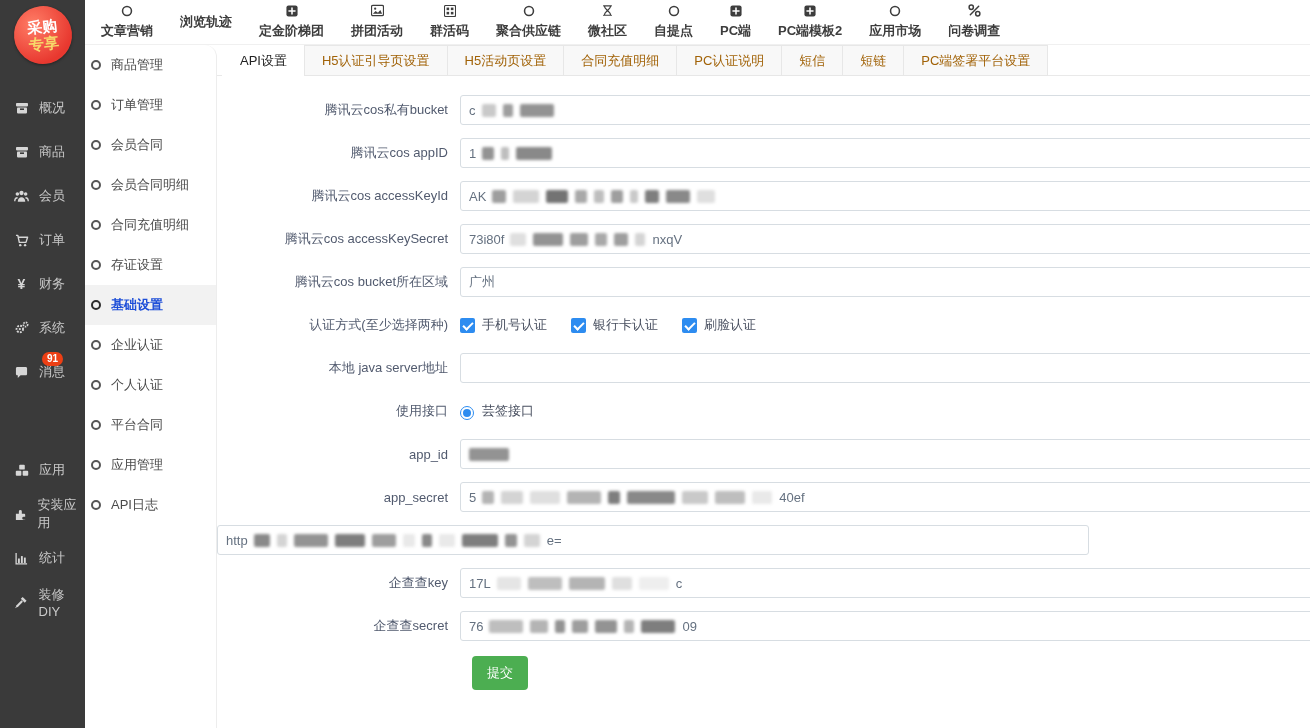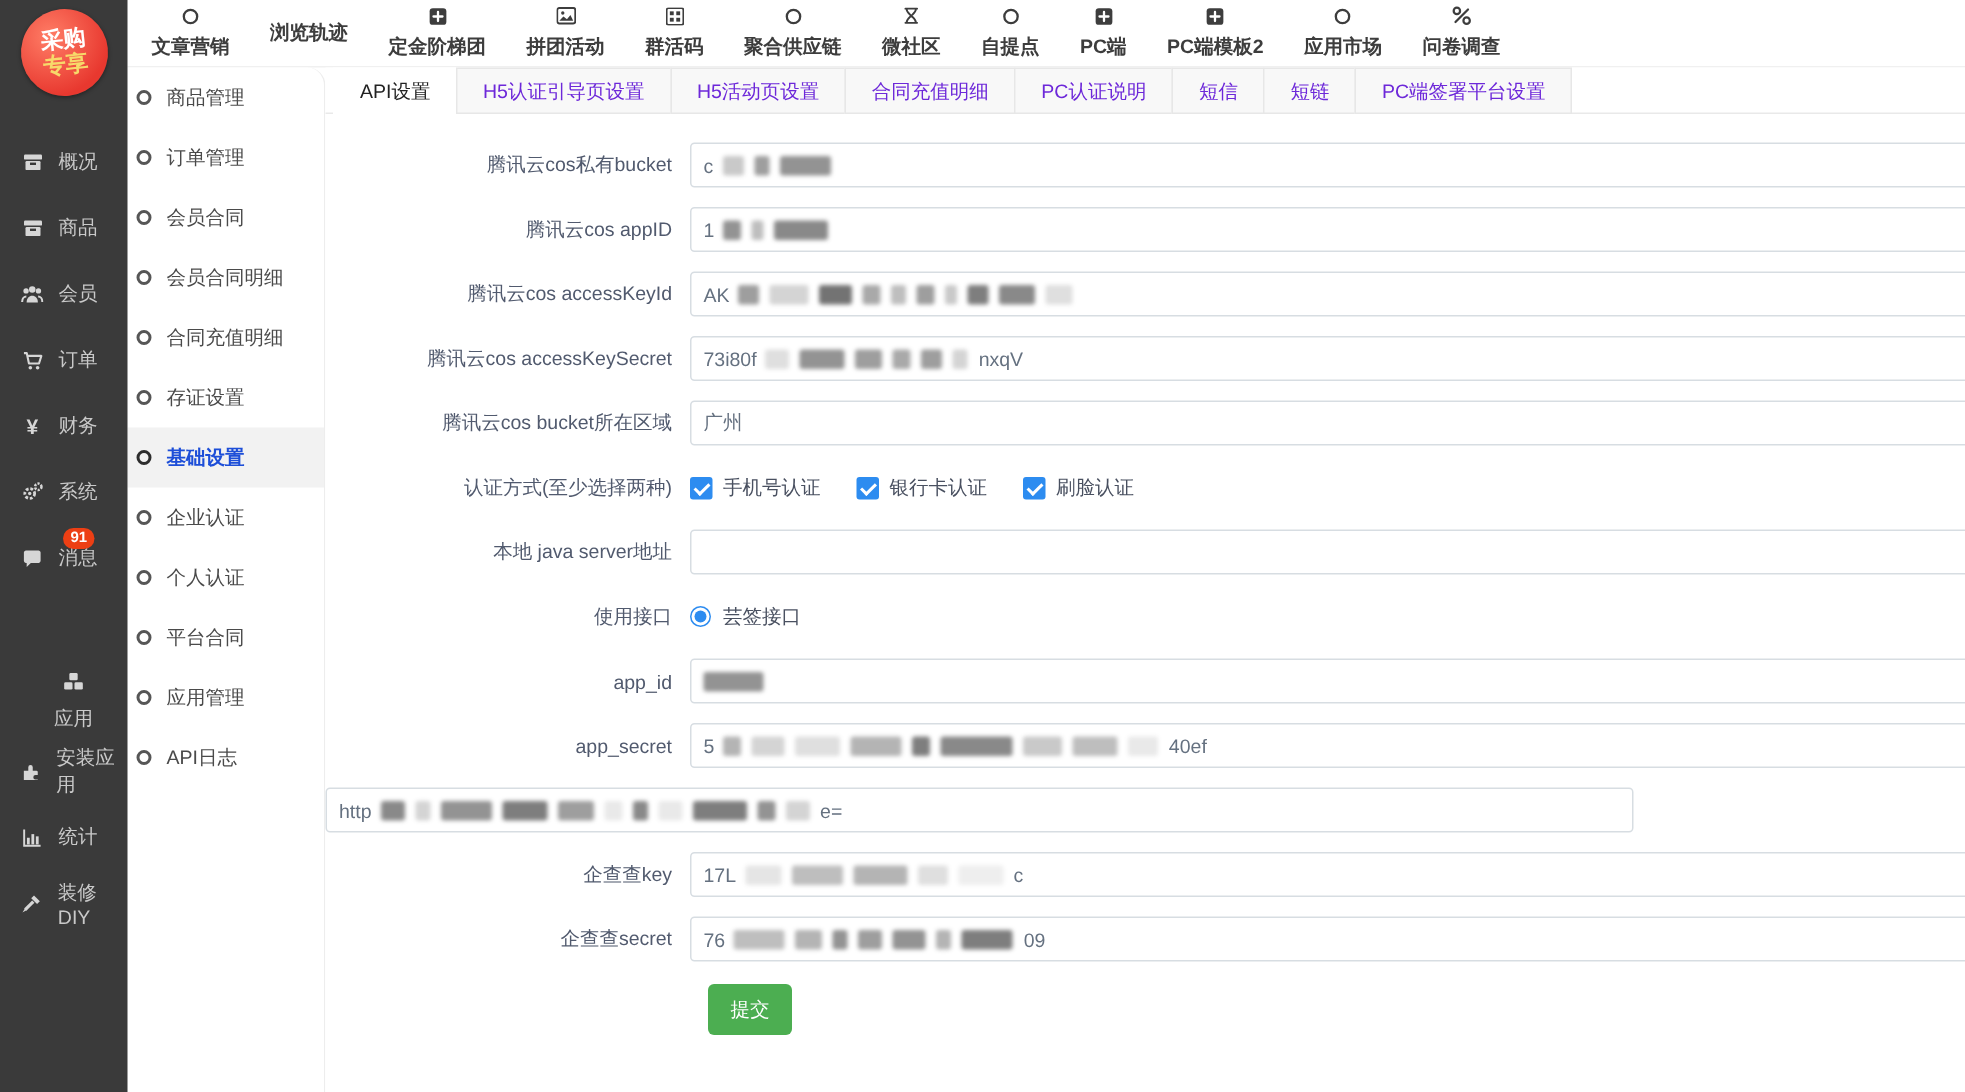--- a/index.html
+++ b/index.html
@@ -13,21 +13,21 @@
   .logo { width:58px; height:58px; margin:6px auto 22px; border-radius:50%;
     background:radial-gradient(circle at 35% 30%, #ff7d66, #e8382f 72%);
     display:flex; flex-direction:column; align-items:center; justify-content:center;
     font-weight:bold; font-size:15px; line-height:1.15; color:#fff; cursor:pointer;
     transform:rotate(-6deg); box-shadow:0 1px 3px rgba(0,0,0,.4); }
   .logo .gold { color:#f7d96a; }
   .snav-item { position:relative; display:flex; align-items:center; gap:9px;
     height:44px; padding-left:13px; color:#c9c9c9; font-size:13px; cursor:pointer; }
   .snav-item .ic { width:17px; display:flex; justify-content:center; color:#d6d6d6; }
   .snav-item .yen { font-size:14px; font-weight:bold; }
-  .snav-item.gap-before { margin-top:54px;flex-direction:column; }
+  .snav-item.gap-before { margin-top:54px; }
   .badge { position:absolute; top:2px; left:42px; background:#ed3f14; color:#fff;
     font-size:10px; line-height:14px; padding:0 5px; border-radius:8px; font-weight:bold; }
 
   
   .topnav { position:absolute; left:85px; top:0; right:0; height:45px; background:#fff;
     border-bottom:1px solid #f0f0f0; display:flex; align-items:center;
     padding-left:16px; gap:27px; white-space:nowrap; }
   .tnav-item { display:flex; align-items:center; gap:5px; font-size:13px;
     font-weight:600; color:#3d3d3d; cursor:pointer;flex-direction:column; }
   .tnav-item .ic { display:flex; color:#3d3d3d; }
@@ -41,21 +41,21 @@
     flex:0 0 auto; }
   .sub-item.active { background:#f2f2f2; color:#1d4ed8; font-weight:bold; }
   .sub-item.active .ring { border-color:#2d2d2d; }
 
   
   .main { position:absolute; left:217px; top:45px; right:0; bottom:0; background:#fff; }
   .tabs { position:relative; display:flex; margin-left:5px; height:31px; }
   .tabs::after { content:""; position:absolute; left:-5px; right:0; bottom:0; height:1px;
     background:#e9e9e9; z-index:0; }
   .tab { position:relative; z-index:1; padding:0 17px; display:flex; align-items:center;
-    font-size:13px; color:#6d28d9; background:#f8f8f8; border:1px solid #e7e7e7;
+    font-size:13px; color:#a16207; background:#f8f8f8; border:1px solid #e7e7e7;
     margin-right:-1px; cursor:pointer; }
   .tab.active { background:#fff; border-color:transparent; color:#222; }
 
   .form { padding-top:19px; }
   .frow { display:flex; align-items:center; margin-bottom:13px; min-height:30px; }
   .flabel { flex:0 0 243px; text-align:right; padding-right:12px; font-size:13px;
     color:#515a6e; }
   .fctrl { display:flex; align-items:center; }
   .input { width:872px; height:30px; border:1px solid #d7dde2; border-radius:3px;
     background:#fff; display:flex; align-items:center; padding:0 8px; font-size:13px;
@@ -64,21 +64,21 @@
   .chunk { display:inline-block; height:13px; border-radius:2px; margin-right:7px;
     filter:blur(1.5px); flex:0 0 auto; }
 
   .cbx-group { display:flex; align-items:center; gap:24px; }
   .cbx-opt { display:flex; align-items:center; gap:7px; font-size:13px; color:#495060;
     cursor:pointer; }
   .cbx { position:relative; width:15px; height:15px; background:#2d8cf0; border-radius:2px; }
   .cbx::after { content:""; position:absolute; left:5px; top:2px; width:4px; height:8px;
     border:solid #fff; border-width:0 2px 2px 0; transform:rotate(45deg); }
 
-  .radio-opt { display:flex; align-items:center; gap:8px; font-size:13px; color:#495060;
+  .radio-opt { display:flex; align-items:flex-end; gap:8px; font-size:13px; color:#495060;
     cursor:pointer; }
   .radio { position:relative; width:14px; height:14px; border:1px solid #2d8cf0;
     border-radius:50%; background:#fff; }
   .radio::after { content:""; position:absolute; inset:2px; background:#2d8cf0;
     border-radius:50%; }
 
   .submit-btn { margin-left:255px; margin-top:2px; background:#4cae51; color:#fff;
     border:none; border-radius:4px; padding:8px 15px; font-size:13px; cursor:pointer;
     font-family:"Liberation Sans", sans-serif; }
   svg { display:block; }

